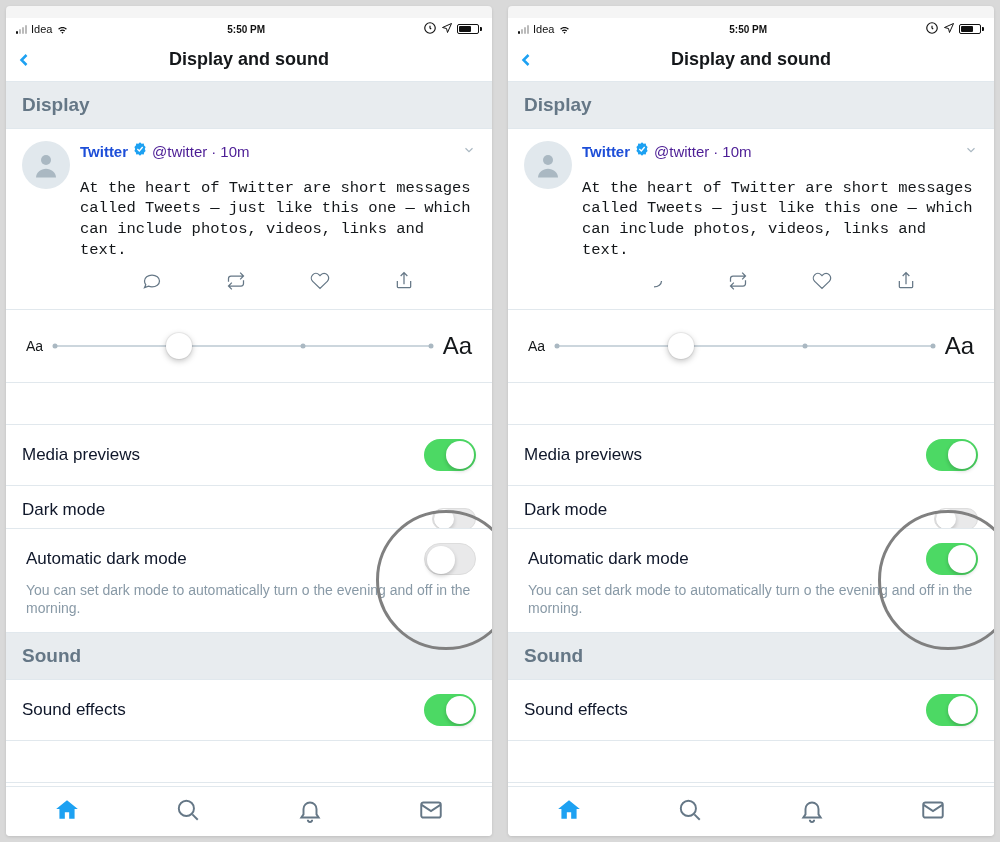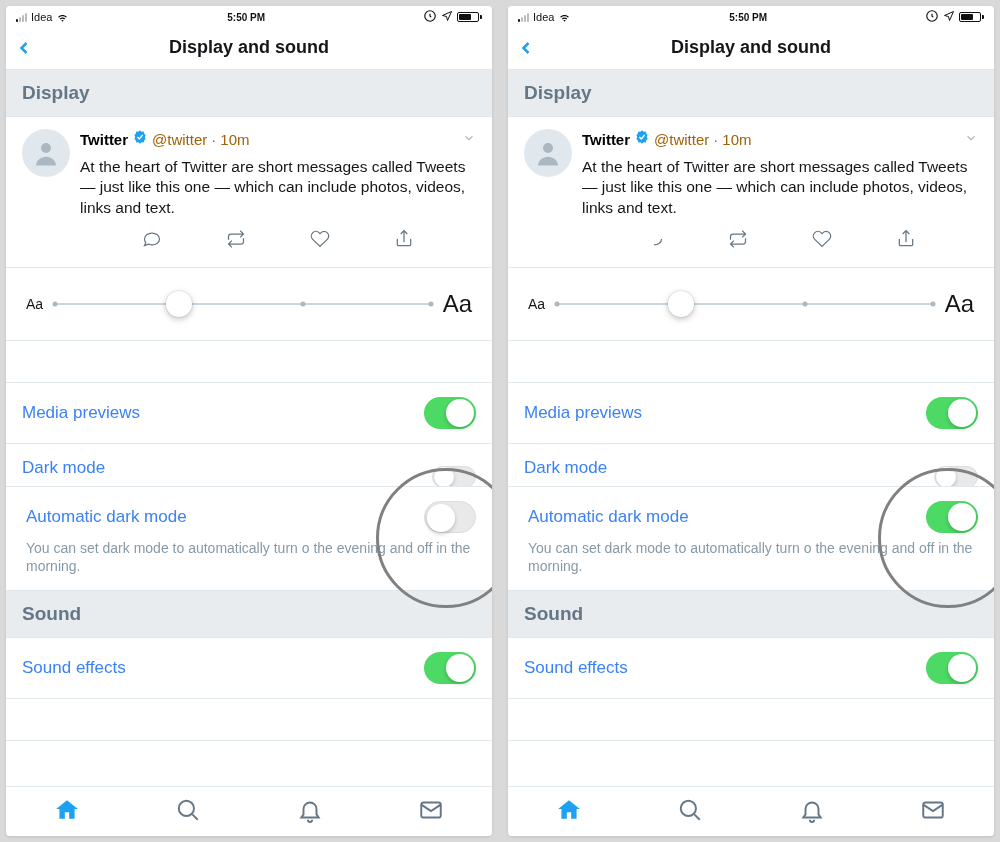--- a/index.html
+++ b/index.html
@@ -1,18 +1,18 @@
 <!DOCTYPE html>
 <html><head>
 <meta charset="utf-8">
 <style>
 * { margin:0; padding:0; box-sizing:border-box; -webkit-font-smoothing:antialiased; }
 body { font-family:-apple-system,BlinkMacSystemFont,"Helvetica Neue",Arial,sans-serif; background:#d9d9d9; width:1000px; height:842px; display:flex; gap:16px; padding:6px; }
 .phone { flex:1; background:#f5f5f5; border-radius:4px; display:flex; flex-direction:column; overflow:hidden; box-shadow:0 1px 3px rgba(0,0,0,.12); }
-.status-bar { height:20px; background:#fff; padding:2px 10px 0; display:flex; align-items:center; justify-content:space-between; font-size:12px; color:#111; }
+.status-bar { height:20px; background:#fff; padding:2px 10px 0; display:flex; align-items:center; justify-content:space-between; font-size:12px; color:#111;margin-top:12px; }
 .status-left, .status-right { display:flex; align-items:center; gap:4px; }
 .signal-bars { display:flex; align-items:flex-end; gap:1px; }
 .signal-bars span { width:2px; background:#bbb; border-radius:1px; }
 .signal-bars span:nth-child(1){height:3px;background:#111;} .signal-bars span:nth-child(2){height:5px;} .signal-bars span:nth-child(3){height:7px;} .signal-bars span:nth-child(4){height:9px;}
 .carrier{font-size:11px;}
 .wifi-icon svg{width:13px;height:13px;display:block;}
 .time{font-weight:600;font-size:10px;}
 .battery{display:flex;align-items:center;gap:1px;}
 .battery-body{width:22px;height:10px;border:1px solid #111;border-radius:2px;position:relative;}
 .battery-fill{position:absolute;left:1px;top:1px;bottom:1px;width:60%;background:#111;border-radius:1px;}
@@ -21,35 +21,35 @@
 .back-btn{position:absolute;left:8px;top:0;bottom:0;display:flex;align-items:center;color:#1da1f2;}
 .back-btn svg{width:20px;height:20px;}
 .nav-title{font-size:18px;font-weight:700;color:#14171a;}
 .content{flex:1;overflow-y:hidden;background:#fff;}
 .section-header{background:#e8ecef;padding:12px 16px;font-size:19px;font-weight:700;color:#657786;border-bottom:1px solid #e1e8ed;}
 .tweet-preview{padding:12px 16px 6px;display:flex;gap:10px;border-bottom:1px solid #e1e8ed;}
 .avatar{width:48px;height:48px;border-radius:50%;background:#e1e8ed;display:flex;align-items:center;justify-content:center;flex:none;}
 .avatar svg{width:30px;height:30px;fill:#aab8c2;}
 .tweet-body{flex:1;min-width:0;}
 .tweet-head{display:flex;align-items:center;gap:4px;font-size:15px;line-height:1.3;}
-.tweet-name{font-weight:700;color:#000000;text-align:right;}
+.tweet-name{font-weight:700;color:#1d4ed8;text-align:right;}
 .verified-icon{width:16px;height:16px;}
-.tweet-handle,.tweet-dot,.tweet-time{color:#a16207;}
+.tweet-handle,.tweet-dot,.tweet-time{color:#4c1d95;}
 .tweet-caret{margin-left:auto;color:#aab8c2;}
-.tweet-text{font-size:15.5px;color:#14171a;line-height:1.35;margin-top:7px;}
+.tweet-text{font-size:15.5px;color:#14171a;line-height:1.35;margin-top:16px;font-family:Liberation Mono, monospace;}
 .tweet-actions{display:flex;justify-content:space-around;padding:10px 30px 8px;color:#657786;}
 .tweet-actions svg{width:20px;height:20px;}
 .font-slider{padding:22px 20px;border-bottom:1px solid #e1e8ed;display:flex;align-items:center;gap:12px;}
 .aa-small{font-size:14px;color:#14171a;}
 .aa-large{font-size:24px;color:#14171a;}
 .slider{flex:1;height:2px;background:#ccd6dd;position:relative;}
 .slider-dot{position:absolute;top:50%;width:5px;height:5px;background:#aab8c2;border-radius:50%;transform:translate(-50%,-50%);}
 .slider-thumb{position:absolute;top:50%;left:33%;width:26px;height:26px;background:#fff;border-radius:50%;transform:translate(-50%,-50%);box-shadow:0 2px 6px rgba(0,0,0,.25),0 0 0 1px rgba(0,0,0,.05);}
 .row{display:flex;align-items:center;padding:14px 16px;border-bottom:1px solid #e1e8ed;background:#fff;}
-.row-label{font-size:17px;color:#3b82f6;flex:1;}
+.row-label{font-size:17px;color:#0f172a;flex:1;}
 .row-multi{flex-direction:column;align-items:stretch;position:relative;padding-left:20px;}
 .row-multi .top{display:flex;align-items:center;}
 .row-sub{font-size:14px;color:#8899a6;margin-top:6px;line-height:1.3;}
 .toggle{width:52px;height:32px;border-radius:16px;position:relative;flex:none;}
 .toggle.on{background:#4cd964;}
 .toggle.off{background:#e9e9ea;border:1px solid #ddd;}
 .toggle-knob{position:absolute;top:2px;width:28px;height:28px;background:#fff;border-radius:50%;box-shadow:0 2px 4px rgba(0,0,0,.2);}
 .toggle.on .toggle-knob{right:2px;}
 .toggle.off .toggle-knob{left:2px;}
 .toggle.partial{background:#e9e9ea;border:1px solid #ddd;height:22px;width:44px;border-radius:14px;margin-bottom:-18px;overflow:hidden;}

